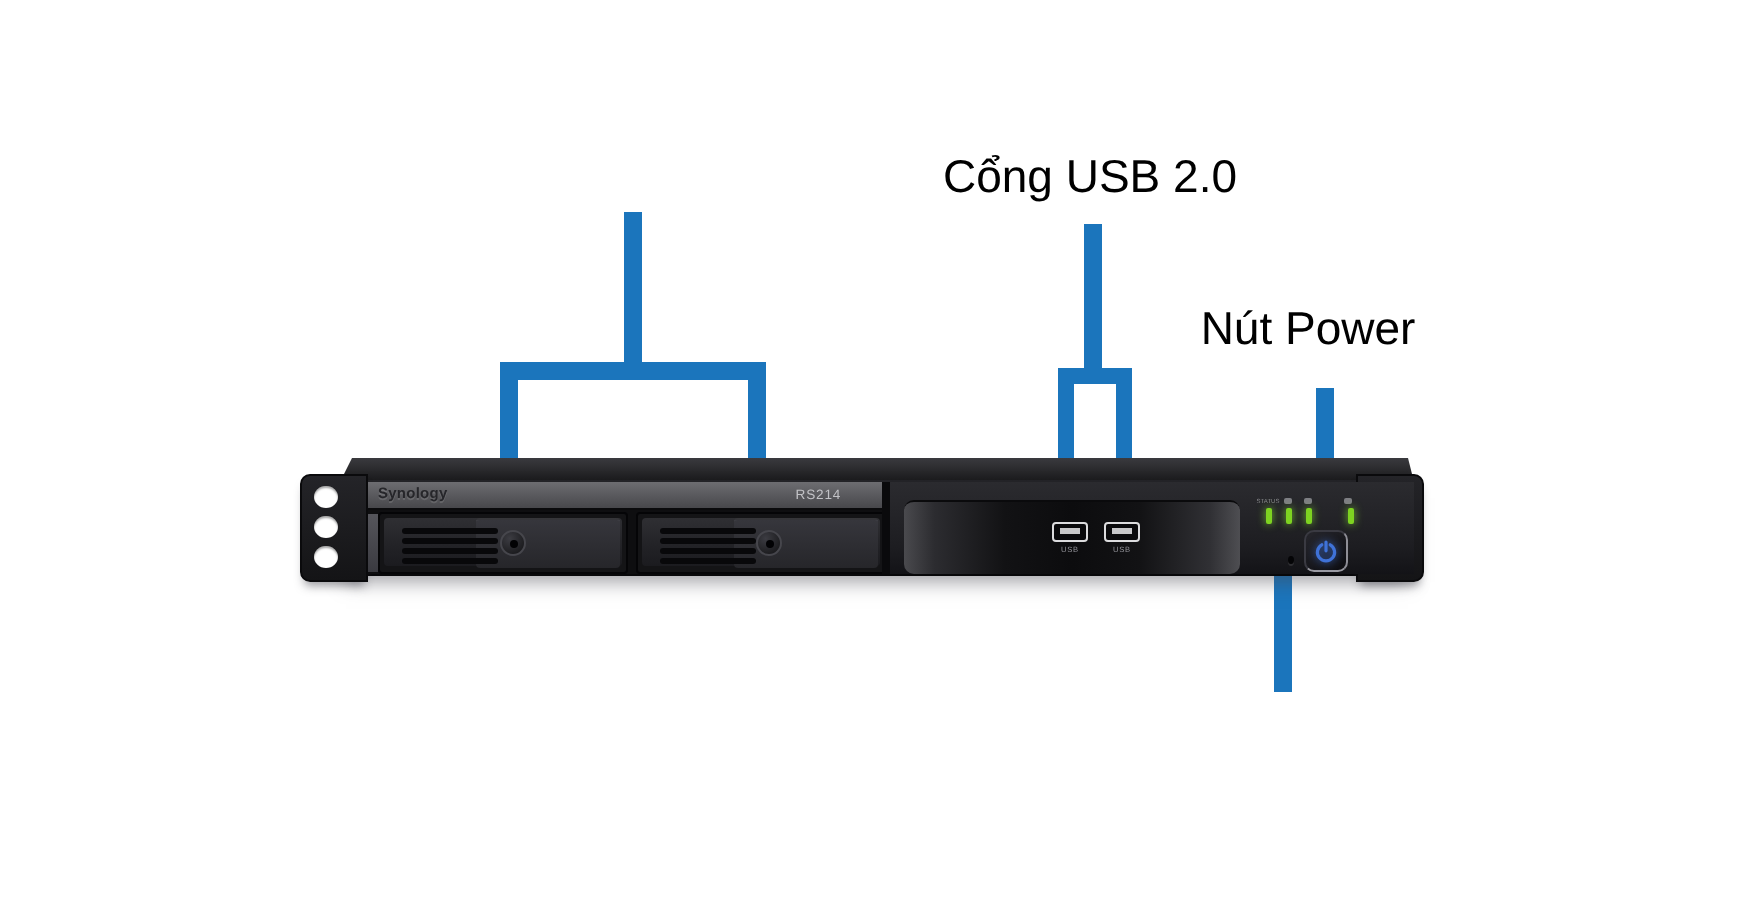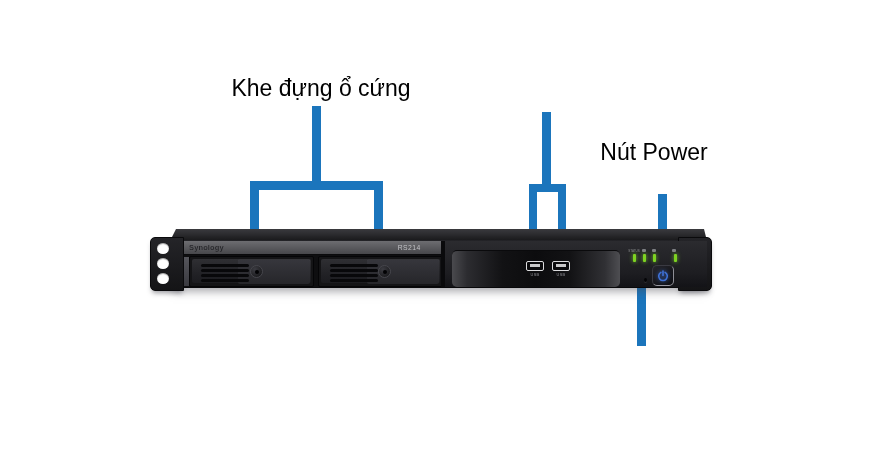--- a/index.html
+++ b/index.html
@@ -82,22 +82,22 @@
   .power-icon{color:var(--power-icon,#3f72d8);filter:drop-shadow(0 0 2px rgba(63,114,216,.9));display:block;}
 
   .beep-hole{position:absolute;left:644px;top:278px;width:3px;height:4px;border-radius:50%;
     background:#040406;box-shadow:0 1px 0 rgba(255,255,255,.1);}
 </style>
 </head>
 <body>
 
 <div class="canvas">
 
-  <div class="label" style="left:321px;top:75px;">Khe đựng ổ cứng</div>
-  <div class="label" style="left:654px;top:139px;">Nút Power</div>
+  <div class="label" style="left:545px;top:75px;">Cổng USB 2.0</div>
+  <div class="label" style="left:654px;top:151px;">Nút Power</div>
 
   <div class="line" style="left:312px;top:106px;width:9px;height:80px;"></div>
   <div class="line" style="left:250px;top:181px;width:133px;height:9px;"></div>
   <div class="line" style="left:250px;top:181px;width:9px;height:76px;"></div>
   <div class="line" style="left:374px;top:181px;width:9px;height:76px;"></div>
 
   <div class="line" style="left:542px;top:112px;width:9px;height:76px;"></div>
   <div class="line" style="left:529px;top:184px;width:37px;height:8px;"></div>
   <div class="line" style="left:529px;top:184px;width:8px;height:72px;"></div>
   <div class="line" style="left:558px;top:184px;width:8px;height:72px;"></div>

